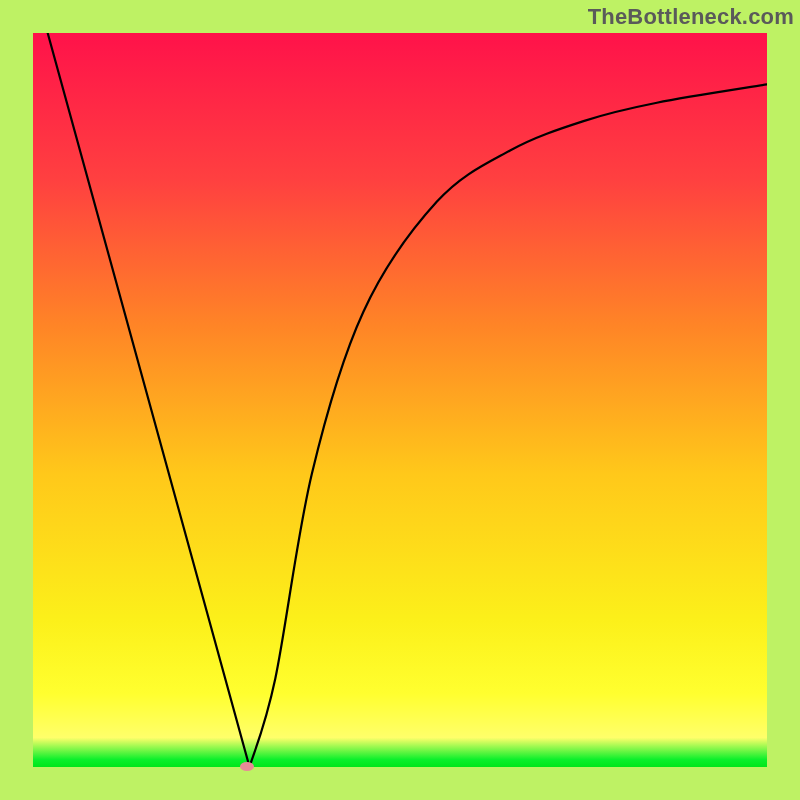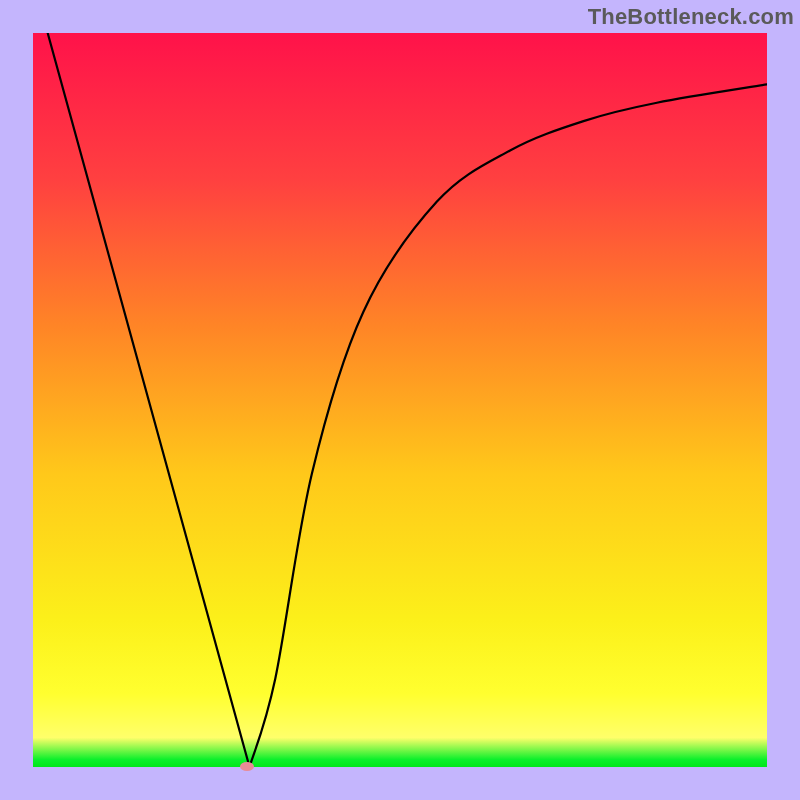--- a/index.html
+++ b/index.html
@@ -10,21 +10,21 @@
     overflow: hidden;
     background: #000000;
     font-family: Arial, Helvetica, sans-serif;
   }
   .frame {
     position: absolute;
     top: 0;
     left: 0;
     width: 800px;
     height: 800px;
-    background: #c4b5fd;
+    background: #bef264;
   }
   .plot {
     position: absolute;
     top: 33px;
     left: 33px;
     width: 734px;
     height: 734px;
     background: linear-gradient(to bottom,
       #ff124a 0%,
       #ff4040 20%,

